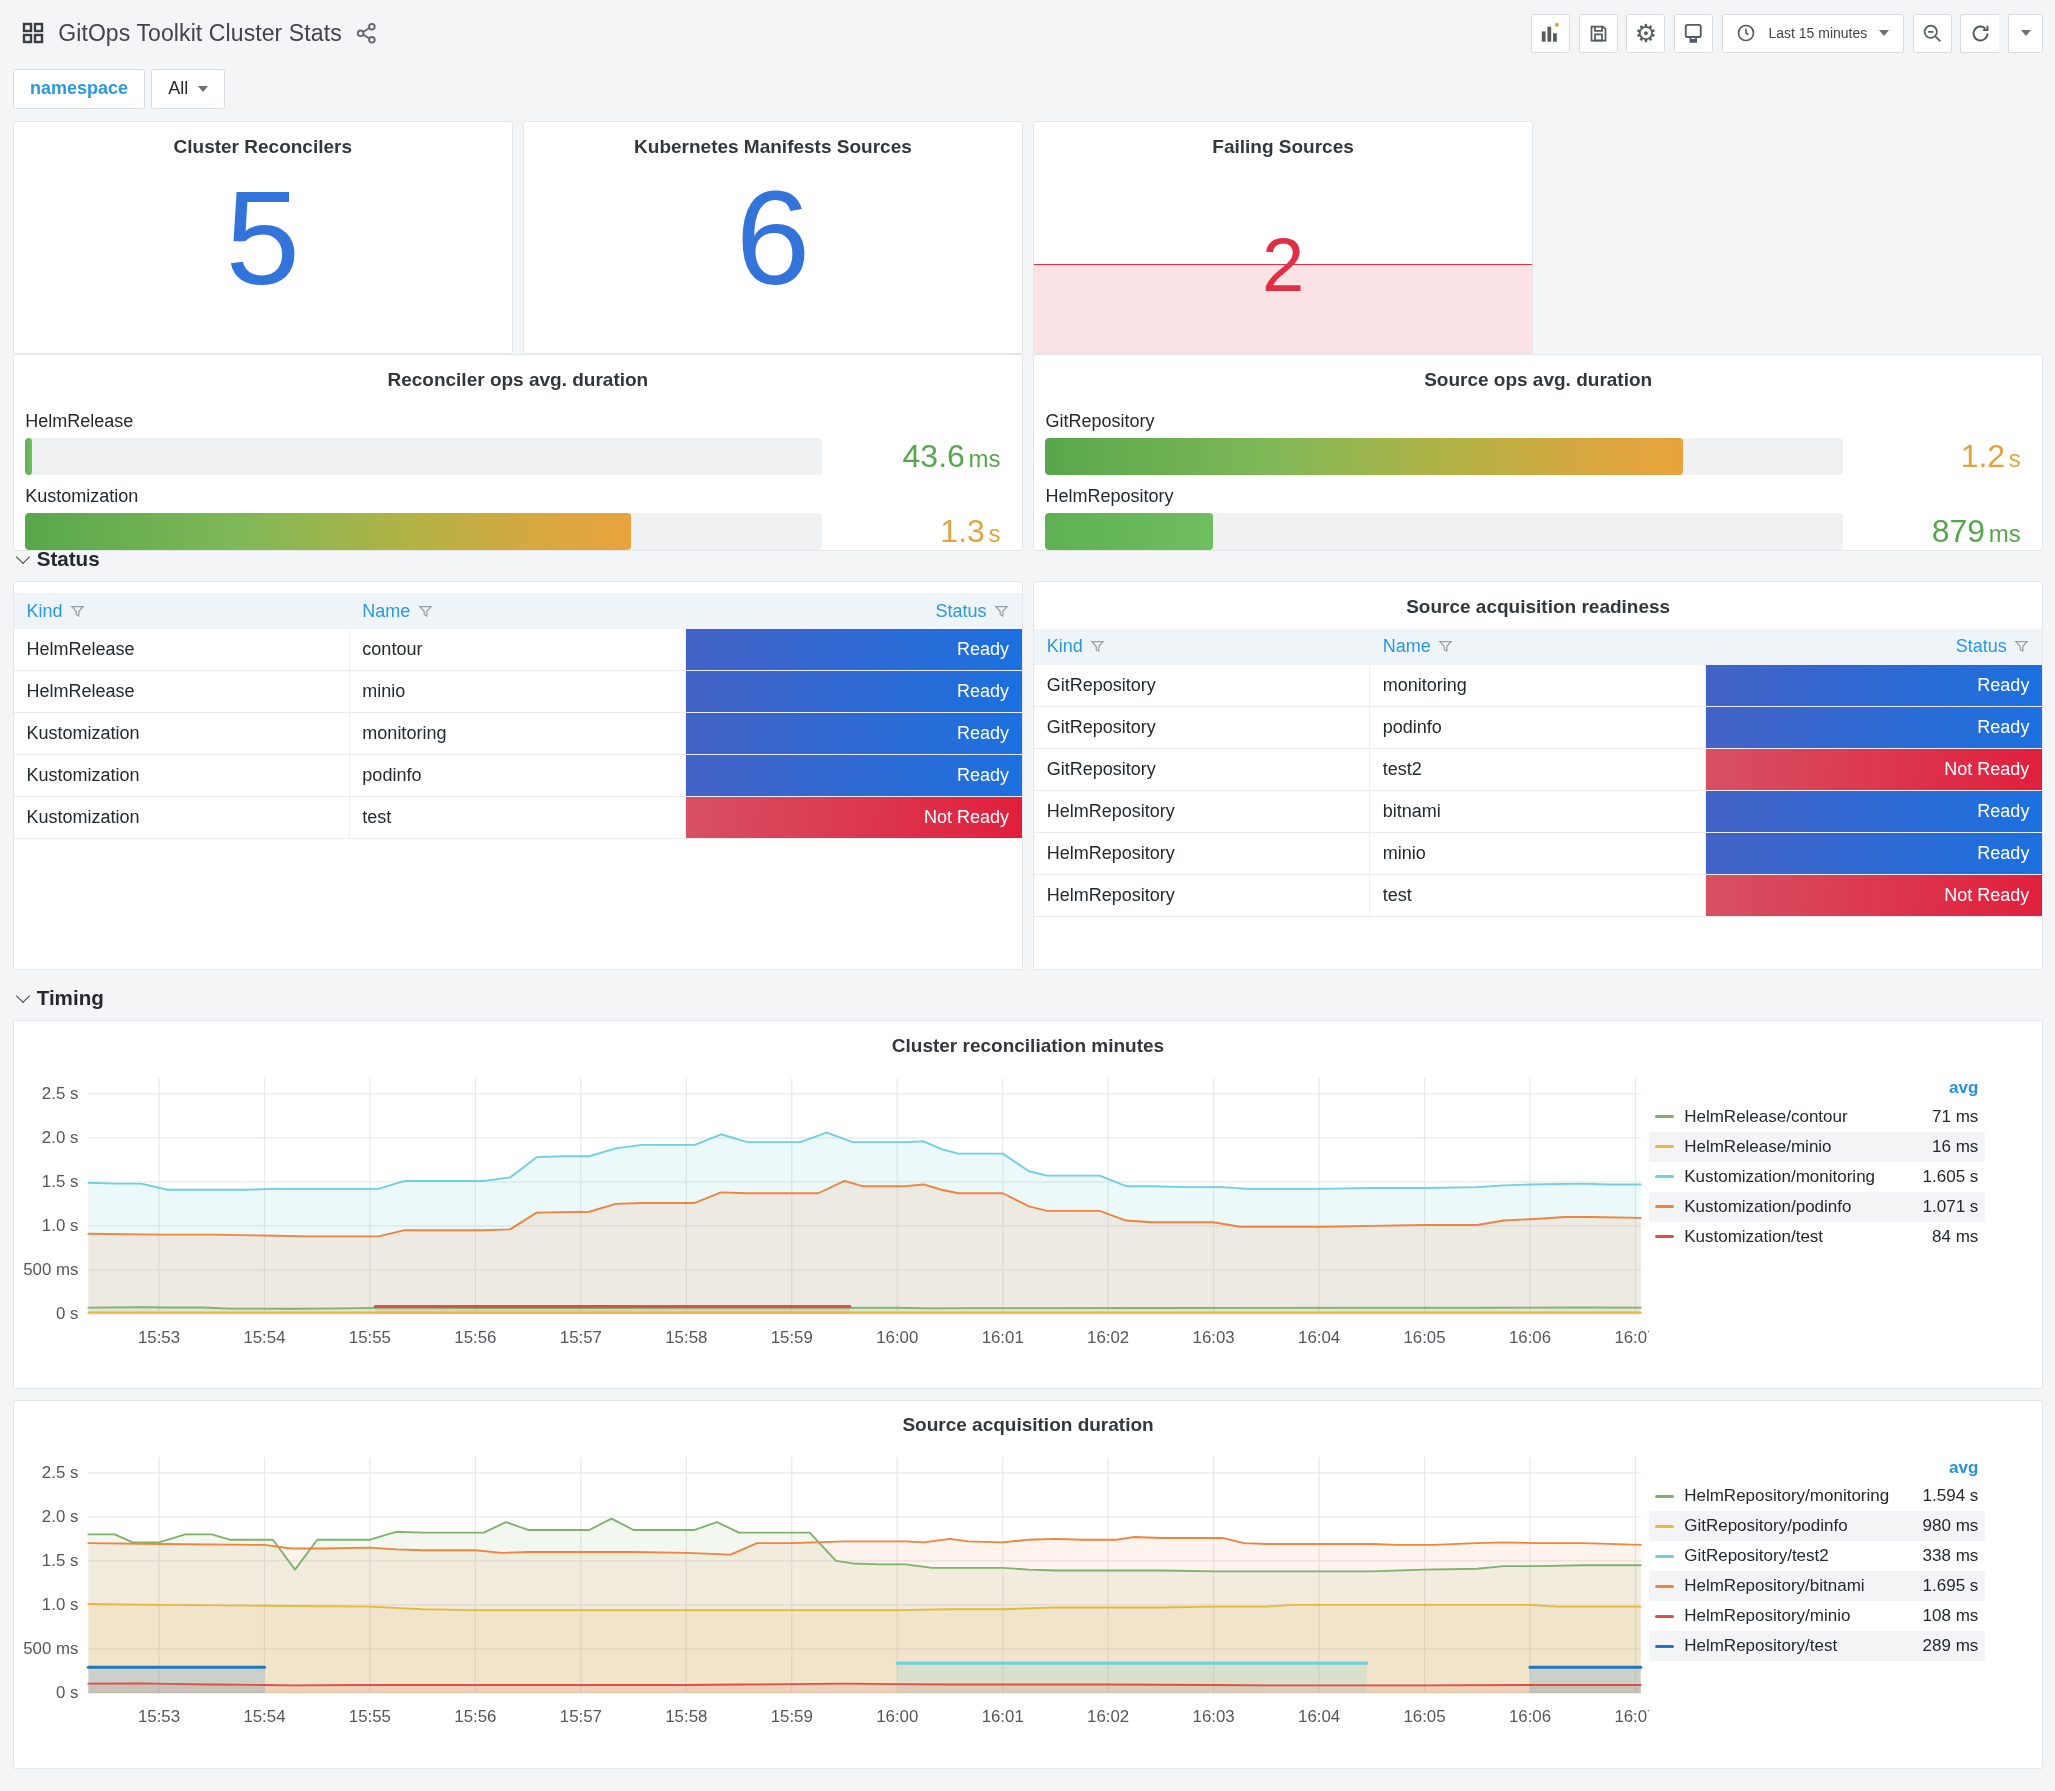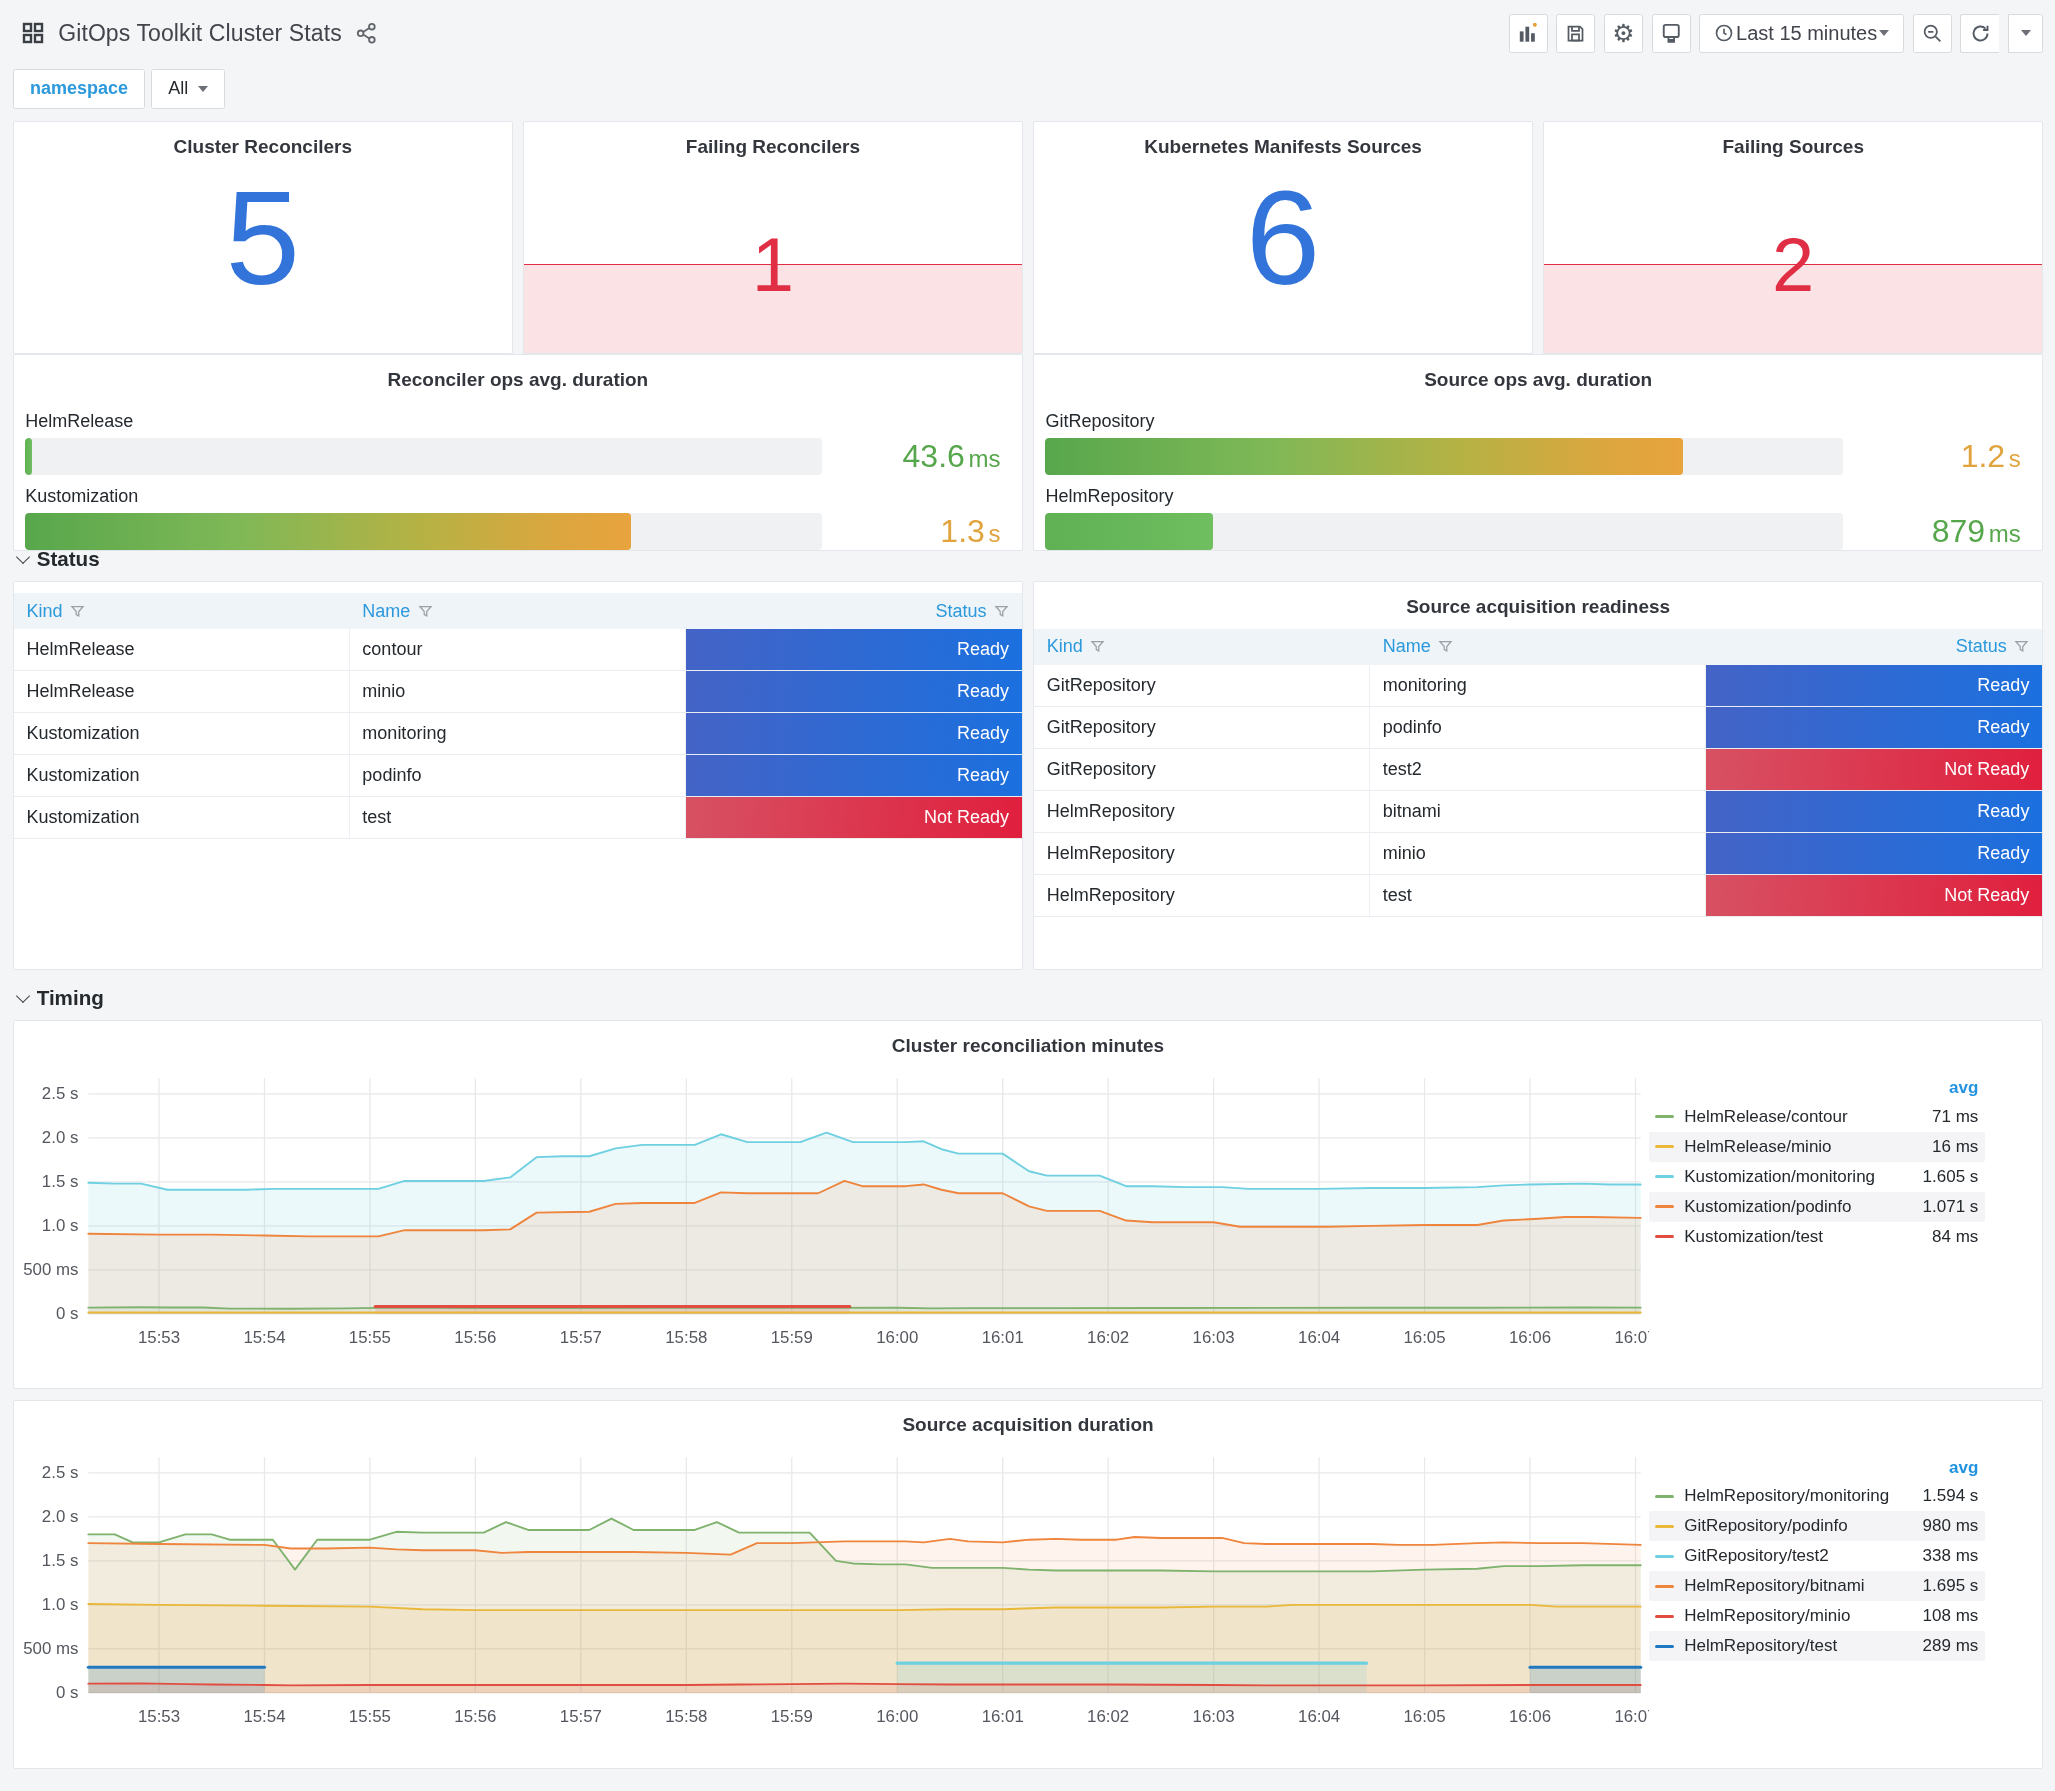--- a/index.html
+++ b/index.html
@@ -10,21 +10,21 @@
   
   .app-header { height:60px; display:flex; align-items:center; justify-content:space-between; padding-top:6.2px; }
   .hleft { display:flex; align-items:center; gap:13.7px; padding-left:7.5px; }
   .dash-title { font-size:23px; color:#41444B; letter-spacing:0.1px; }
   .icon { display:inline-flex; align-items:center; justify-content:center; }
   .hright { display:flex; align-items:center; gap:8.7px; }
   .tool-btn { height:39px; min-width:39px; background:#fff; border:0.6px solid #D8DBDE; border-radius:2.5px;
     display:flex; align-items:center; justify-content:center; color:#555B63; cursor:pointer; }
   .tool-btn.split { border-right:none; border-radius:2.5px 0 0 2.5px; }
   .tool-btn.split-end { border-radius:0 2.5px 2.5px 0; min-width:35px; }
-  .time-btn { padding:0 13.7px; gap:2px; font-size:20px; color:#41444B; }
+  .time-btn { padding:0 13.7px; gap:12px; font-size:14px; color:#41444B; }
   .gear-glyph { font-size:25px; line-height:1; }
 
   
   .var-row { display:flex; gap:6.2px; margin:8.7px 0 12.5px 0; }
   .var-label, .var-value { height:40px; background:#fff; border:0.6px solid #D8DBDE; border-radius:2.5px;
     display:flex; align-items:center; padding:0 16px; font-size:18px; }
   .var-label { color:#2B99DC; font-weight:700; }
   .var-value { gap:10px; color:#24292E; }
   .caret-down { width:0; height:0; border-left:5px solid transparent; border-right:5px solid transparent; border-top:6.2px solid #6E7077; }
 
@@ -173,25 +173,20 @@
     <div class="var-value">
       <span>All</span>
       <span class="caret-down"></span>
     </div>
   </div>
 
   <div class="stats-row" id="stats-row">
       <div class="panel stat-panel stat-ok">
         <div class="panel-title">Cluster Reconcilers</div>
         <div class="stat-value">5</div>
-      </div>
-      <div class="panel stat-panel stat-alert">
-        <div class="panel-title">Failing Reconcilers</div>
-        <div class="alert-area"></div>
-        <div class="stat-value">1</div>
       </div>
       <div class="panel stat-panel stat-ok">
         <div class="panel-title">Kubernetes Manifests Sources</div>
         <div class="stat-value">6</div>
       </div>
       <div class="panel stat-panel stat-alert">
         <div class="panel-title">Failing Sources</div>
         <div class="alert-area"></div>
         <div class="stat-value">2</div>
       </div>

